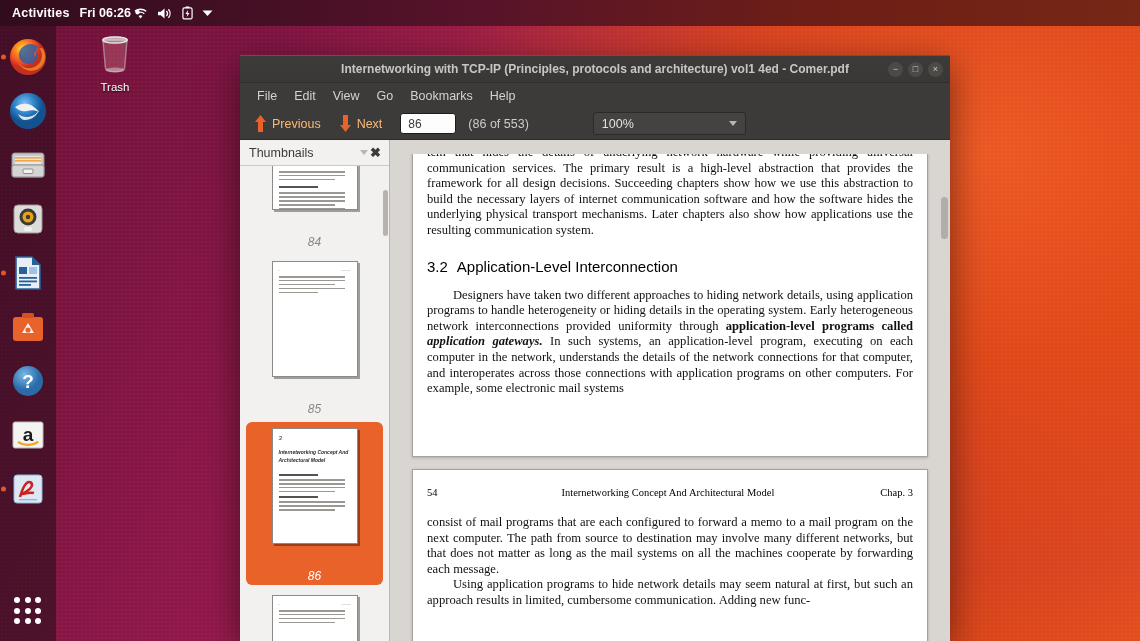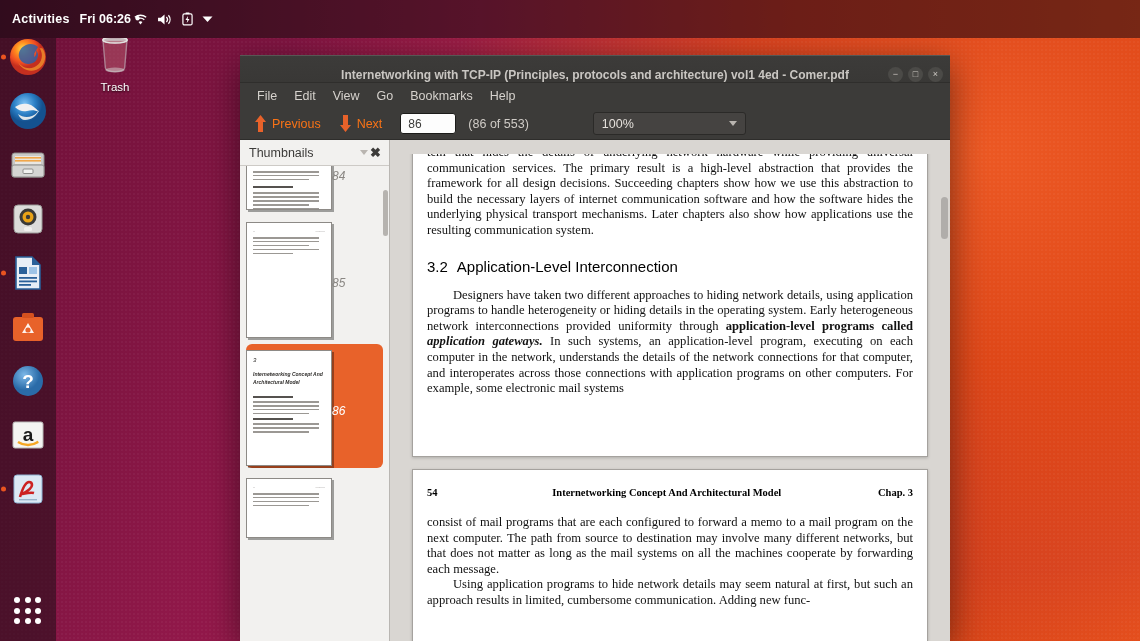--- a/index.html
+++ b/index.html
@@ -16,21 +16,21 @@
   
   .wallpaper-texture {
     position: absolute; inset: 0;
     background-image: radial-gradient(rgba(255,255,255,0.035) 1px, transparent 1px);
     background-size: 4px 4px;
     pointer-events: none;
   }
 
   
   #topbar {
-    position: absolute; top: 0; left: 0; width: 1140px; height: 38px;
+    position: absolute; top: 0; left: 0; width: 1140px; height: 26px;
     background: linear-gradient(90deg, #4a0f2a 0%, #5f1333 14%, #8e1c42 42%, #b5301f 70%, #c8401c 100%);
     background-color: rgba(30,10,20,0.55);
     display: flex; align-items: center;
     color: #ffffff; font-size: 12.5px; font-weight: bold;
     z-index: 50;
   }
   #topbar::before {
     content:""; position:absolute; inset:0;
     background: rgba(20,8,14,0.45);
   }
@@ -83,21 +83,21 @@
   
   #window {
     position: absolute; left: 240px; top: 55px; width: 710px; height: 586px;
     background: #3b3b39;
     box-shadow: 0 10px 34px rgba(0,0,0,.5);
     z-index: 20; overflow: hidden;
     border-top: 1px solid #575754;
   }
   #titlebar {
     height: 27px; background: linear-gradient(#3c3b39, #393836);
-    display: flex; align-items: flex-end; justify-content: center;
+    display: flex; align-items: center; justify-content: center;
     position: relative;
     border-bottom: 1px solid #2f2e2c;
   }
   #titlebar .title {
     color: #c9c6c2; font-size: 12px; font-weight: bold;
     white-space: nowrap; overflow: hidden; text-overflow: ellipsis; max-width: 600px;
   }
   .winbtns { position: absolute; right: 7px; display: flex; gap: 5px; }
   .winbtn {
     width: 15px; height: 15px; border-radius: 50%;
@@ -112,21 +112,21 @@
   .menu-item {
     color: #d6d2cd; font-size: 12.5px; padding: 3px 8px; border-radius: 3px;
   }
   #toolbar {
     height: 32px; background: #3c3b39; display: flex; align-items: center;
     padding-left: 8px; gap: 6px;
     border-bottom: 1px solid #2e2d2b;
   }
   .tb-btn {
     display: flex; align-items: center; gap: 5px;
-    color: #f97316; font-size: 12.5px; padding: 3px 6px; border-radius: 3px;
+    color: #fdba74; font-size: 12.5px; padding: 3px 6px; border-radius: 3px;
   }
   .page-input {
     width: 56px; height: 21px; background: #fdfdfd; border: 1px solid #1c1c1a;
     border-radius: 3px; color: #3a3a38; font-size: 12px;
     display: flex; align-items: center; padding-left: 7px; margin-left: 6px;
     font-family: "Liberation Sans", sans-serif;
   }
   .page-of { color: #cfcbc6; font-size: 12.5px; margin-left: 6px; }
   .zoom-combo {
     margin-left: 58px; width: 153px; height: 23px;
@@ -145,23 +145,24 @@
     height: 26px; background: #f2f1ef; display: flex; align-items: center;
     padding: 0 6px 0 9px; gap: 0; border-bottom: 1px solid #cdcac6;
   }
   #sb-header .t { color: #3c3b39; font-size: 12.5px; flex: 1; }
   #sb-header .x { color: #3c3b39; font-size: 13px; font-weight: bold; padding: 0 2px; }
   #thumbs {
     flex: 1; overflow: hidden; position: relative; background: #f2f1ef;
     padding-top: 2px;
   }
   .thumb-wrap {
-    display: flex; flex-direction: row; align-items: center;
+    display: flex; flex-direction: column; align-items: center;
     padding: 6px 0 2px; margin: 0 6px 4px;
     border-radius: 6px;
+    gap: 20px;
   }
   .thumb-wrap.selected { background: #e8622a; }
   .thumb-page {
     width: 86px; background: #fff; border: 1px solid #8d8a86;
     box-shadow: 2px 2px 0 rgba(0,0,0,.35);
     padding: 6px 6px; overflow: hidden;
   }
   .thumb-num { font-size: 12px; color: #8a8783; font-style: italic; margin-top: 5px; }
   .thumb-wrap.selected .thumb-num { color: #fff; }
   
@@ -194,21 +195,21 @@
   }
   .doc-text p { margin-bottom: 0; }
   .doc-text p.indent { text-indent: 26px; }
   .doc-h2 {
     font-family: "Liberation Sans", sans-serif; font-weight: normal;
     font-size: 15px; color: #000; margin: 19px 0 13px;
   }
   .doc-h2 .num { margin-right: 9px; }
   .pg-header {
     display: flex; align-items: baseline; font-family: "Liberation Serif", serif;
-    font-weight: bold; font-size: 10.5px; color: #000; margin-bottom: 17px;
+    font-weight: normal; font-size: 10.5px; color: #000; margin-bottom: 17px;
   }
   .pg-header .pno { flex: 0 0 auto; }
   .pg-header .ttl { flex: 1; text-align: center; padding-left: 18px; }
   .pg-header .chp { flex: 0 0 auto; }
   .doc-scroll {
     position: absolute; right: 2px; top: 57px; width: 7px; height: 42px;
     background: #b0adaa; border-radius: 4px;
   }
   .clip-top { position:absolute; left:14px; right:14px; top:0; height:14px; background:#d9d6d2; z-index:3;}
 </style>

